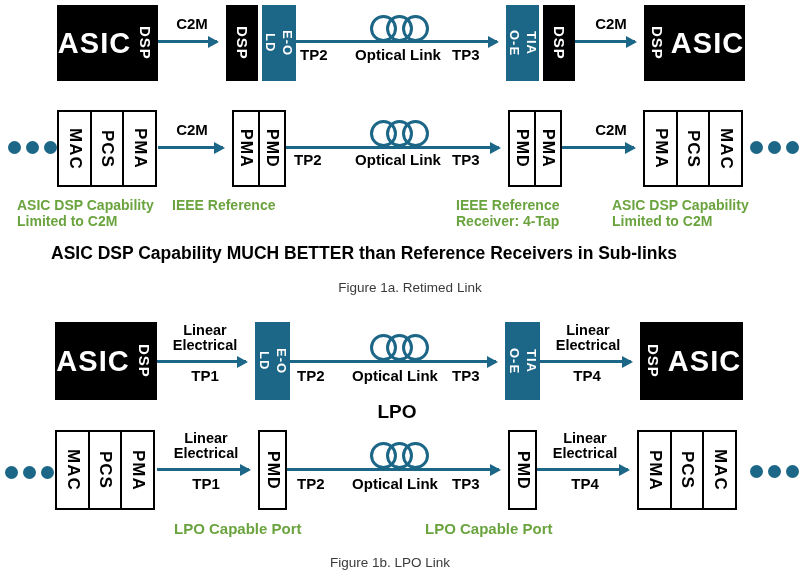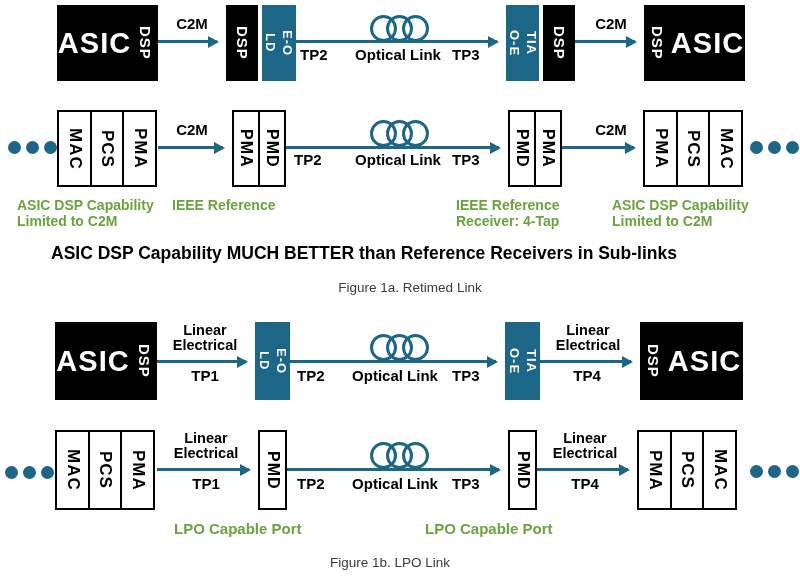--- a/index.html
+++ b/index.html
@@ -221,20 +221,21 @@
   </div>
   <div class="lbl ctr" style="left:557px;top:368px;width:60px;">TP4</div>
 
   <div class="abs asic" style="left:640px;top:322px;width:103px;height:78px;">
     <span class="sub">
         <span class="vt">DSP</span>
       </span>
     <span class="main">ASIC</span>
   </div>
 
+  <div class="lpo" style="left:0;top:401px;width:794px;">LPO</div>
 
   <div class="dots" style="left:5px;top:466px;">
       <i></i>
       <i></i>
       <i></i>
     </div>
   <div class="abs stack" style="left:55px;top:430px;height:80px;">
     <div class="cell" style="height:80px;">
         <span class="vt">MAC</span>
       </div>

